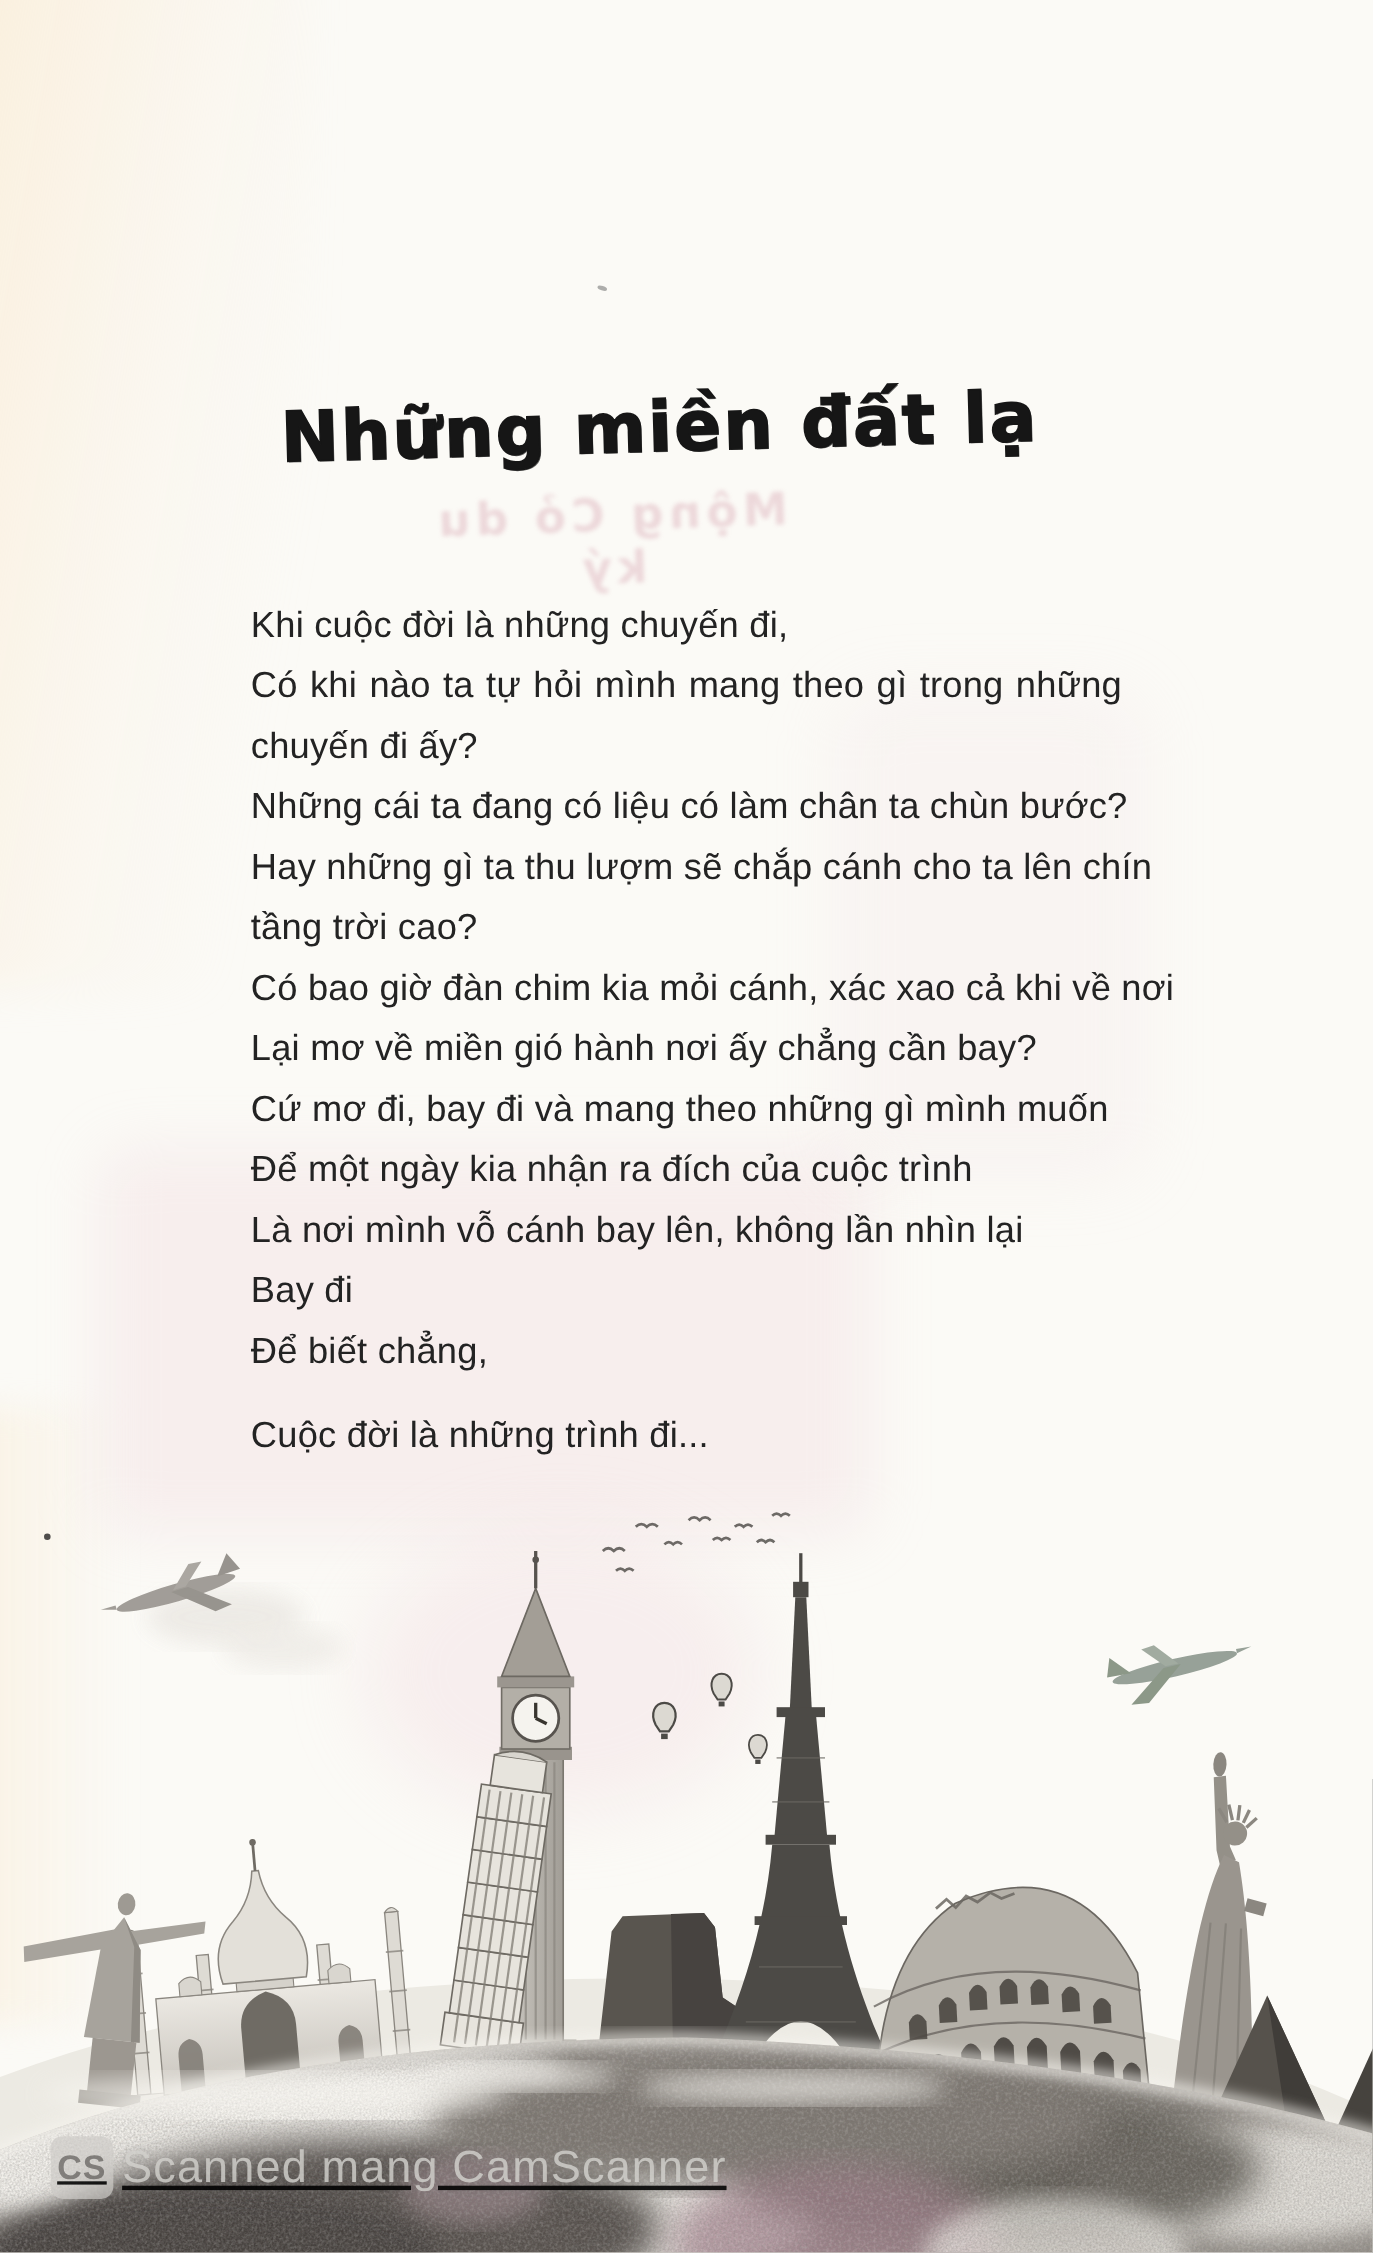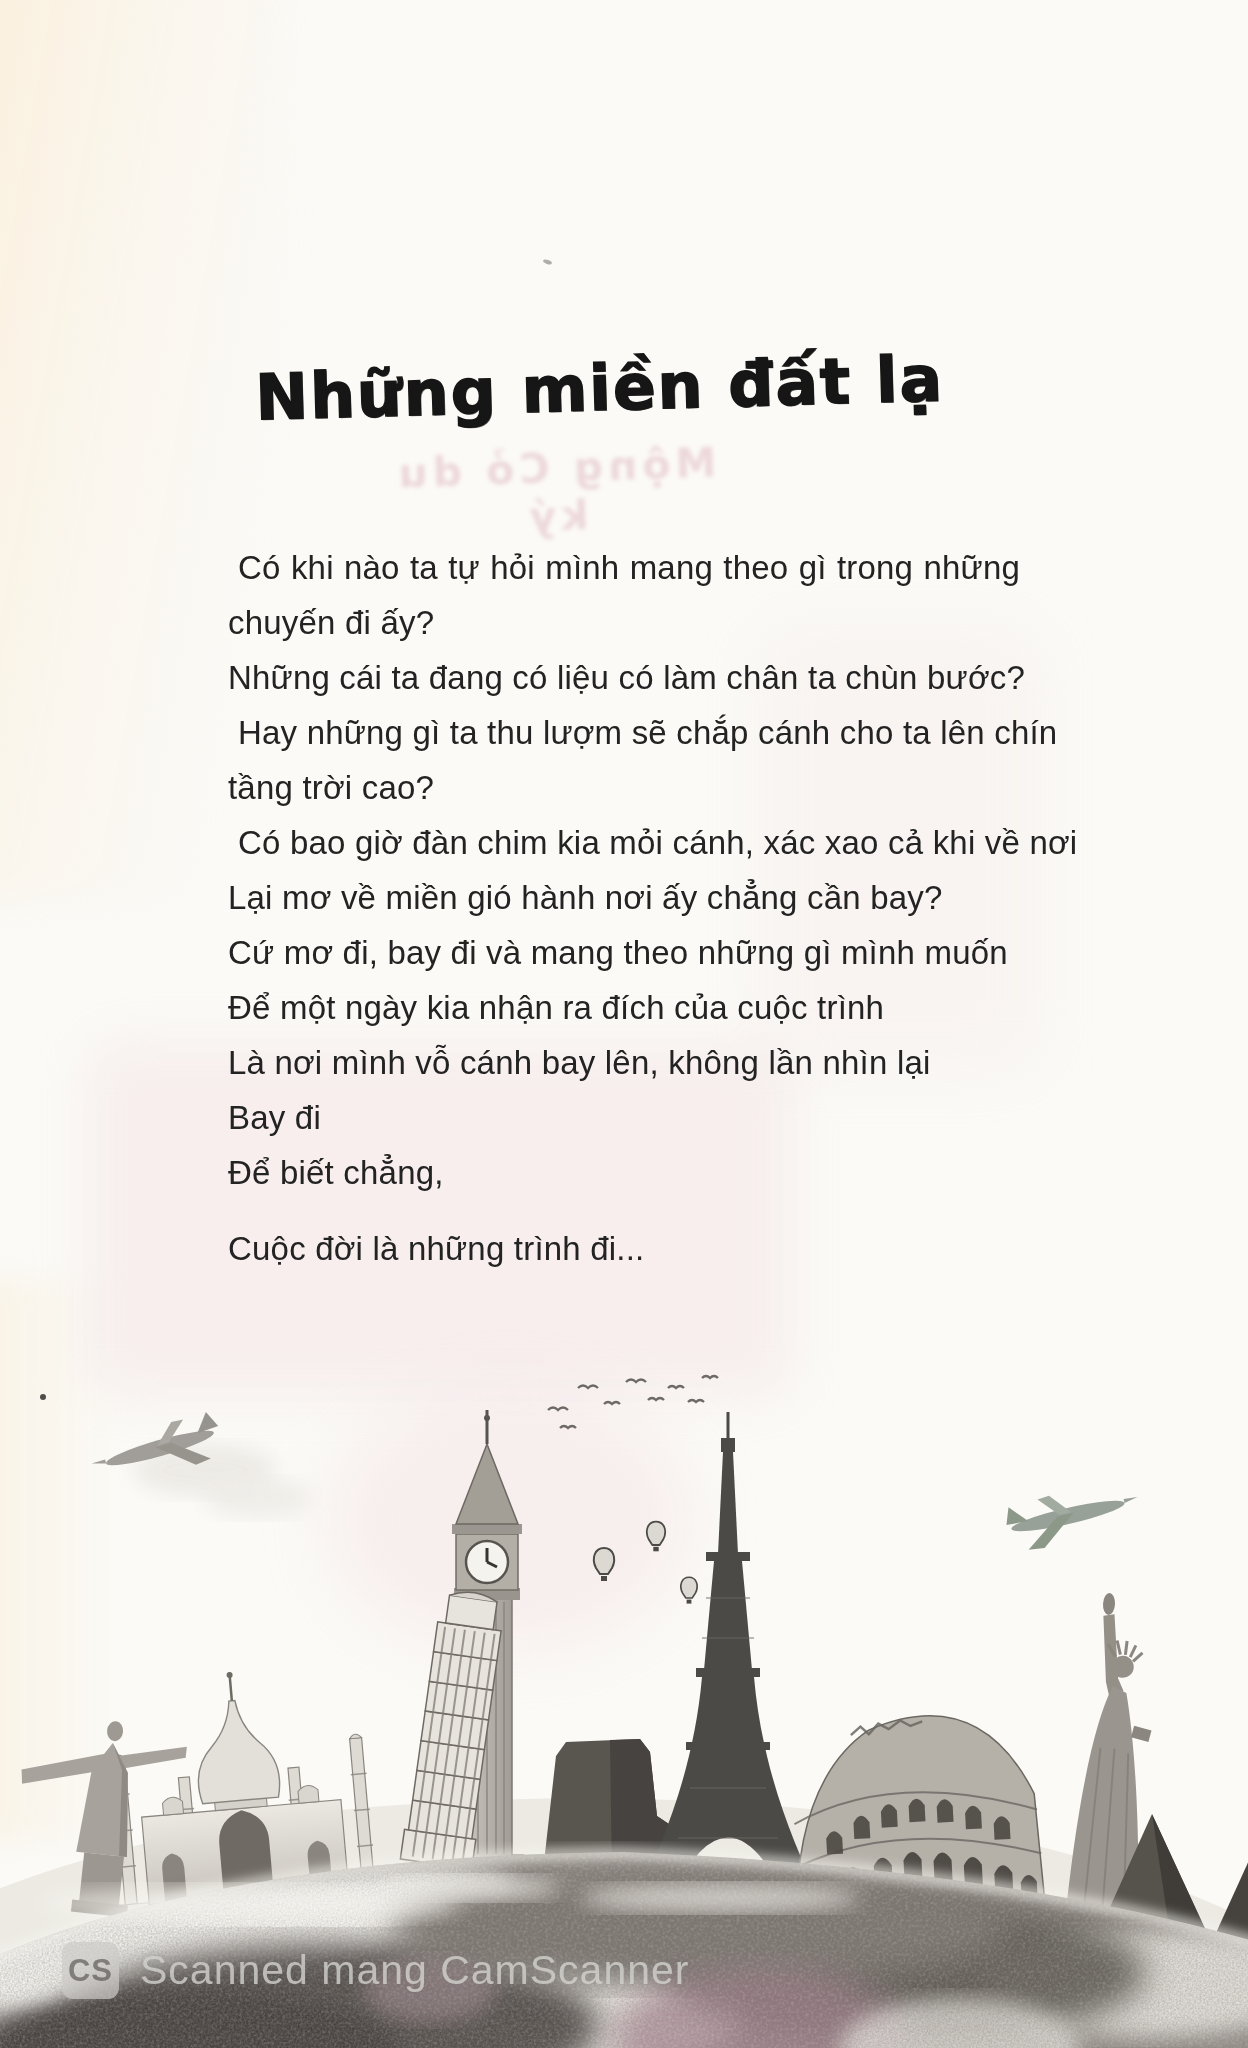--- a/index.html
+++ b/index.html
@@ -36,29 +36,29 @@
     font-size:41px; font-weight:bold; letter-spacing:5px;
     color:#d9a9b4; opacity:0.42;
     transform:scaleX(-1) rotate(2deg); filter:blur(2px);
   }
   
   .poem {
     position:absolute; left:228px; top:540px; width:792px;
     font-size:33px; color:#232323; letter-spacing:0.2px;
   }
   .poem-line { line-height:55px; white-space:nowrap; }
-  .poem-line.just { text-align:justify; text-align-last:justify;margin-left:10px; }
+  .poem-line.just { text-align:justify; text-align-last:justify; }
   
   .speck { position:absolute; background:#9a9a98; border-radius:50%; }
   .speck-top { left:543px; top:260px; width:9px; height:4px; transform:rotate(18deg); opacity:.8; }
   .speck-left { left:40px; top:1394px; width:6px; height:6px; background:#4f4d4b; }
   
   .illustration { position:absolute; left:0; top:1348px; width:1248px; height:700px; }
   
-  .watermark { position:absolute; left:62px; top:1942px; display:flex; align-items:center; gap:21px; opacity:0.88; }
+  .watermark { position:absolute; left:46px; top:1942px; display:flex; align-items:center; gap:8px; opacity:0.88;text-decoration:underline; }
   .cs-badge { width:57px; height:57px; border-radius:11px; background:rgba(206,204,200,0.8);
     display:flex; align-items:center; justify-content:center;
     font-weight:bold; font-size:31px; color:rgba(112,110,106,0.95); letter-spacing:1px; }
   .wm-text { font-size:41px; color:rgba(211,209,205,0.92); letter-spacing:1px;
     text-shadow:0 0 8px rgba(110,110,110,0.35); }
 </style>
 </head>
 <body>
 
 <div class="page">
@@ -66,20 +66,23 @@
   <div class="tint tint-topleft"></div>
   <div class="tint tint-left-strip"></div>
   <div class="tint tint-pink-block"></div>
   <div class="tint tint-pink-right"></div>
   <div class="tint tint-pink-sky"></div>
 
   <div class="title">Những miền đất lạ</div>
   <div class="ghost-title">Mộng Cỏ du ký</div>
 
   <div class="poem">
+      <div>
+        <div class="poem-line">Khi cuộc đời là những chuyến đi,</div>
+      </div>
       <div>
         <div class="poem-line just">Có khi nào ta tự hỏi mình mang theo gì trong những</div>
         <div class="poem-line">chuyến đi ấy?</div>
       </div>
       <div>
         <div class="poem-line">Những cái ta đang có liệu có làm chân ta chùn bước?</div>
       </div>
       <div>
         <div class="poem-line just">Hay những gì ta thu lượm sẽ chắp cánh cho ta lên chín</div>
         <div class="poem-line">tầng trời cao?</div>

